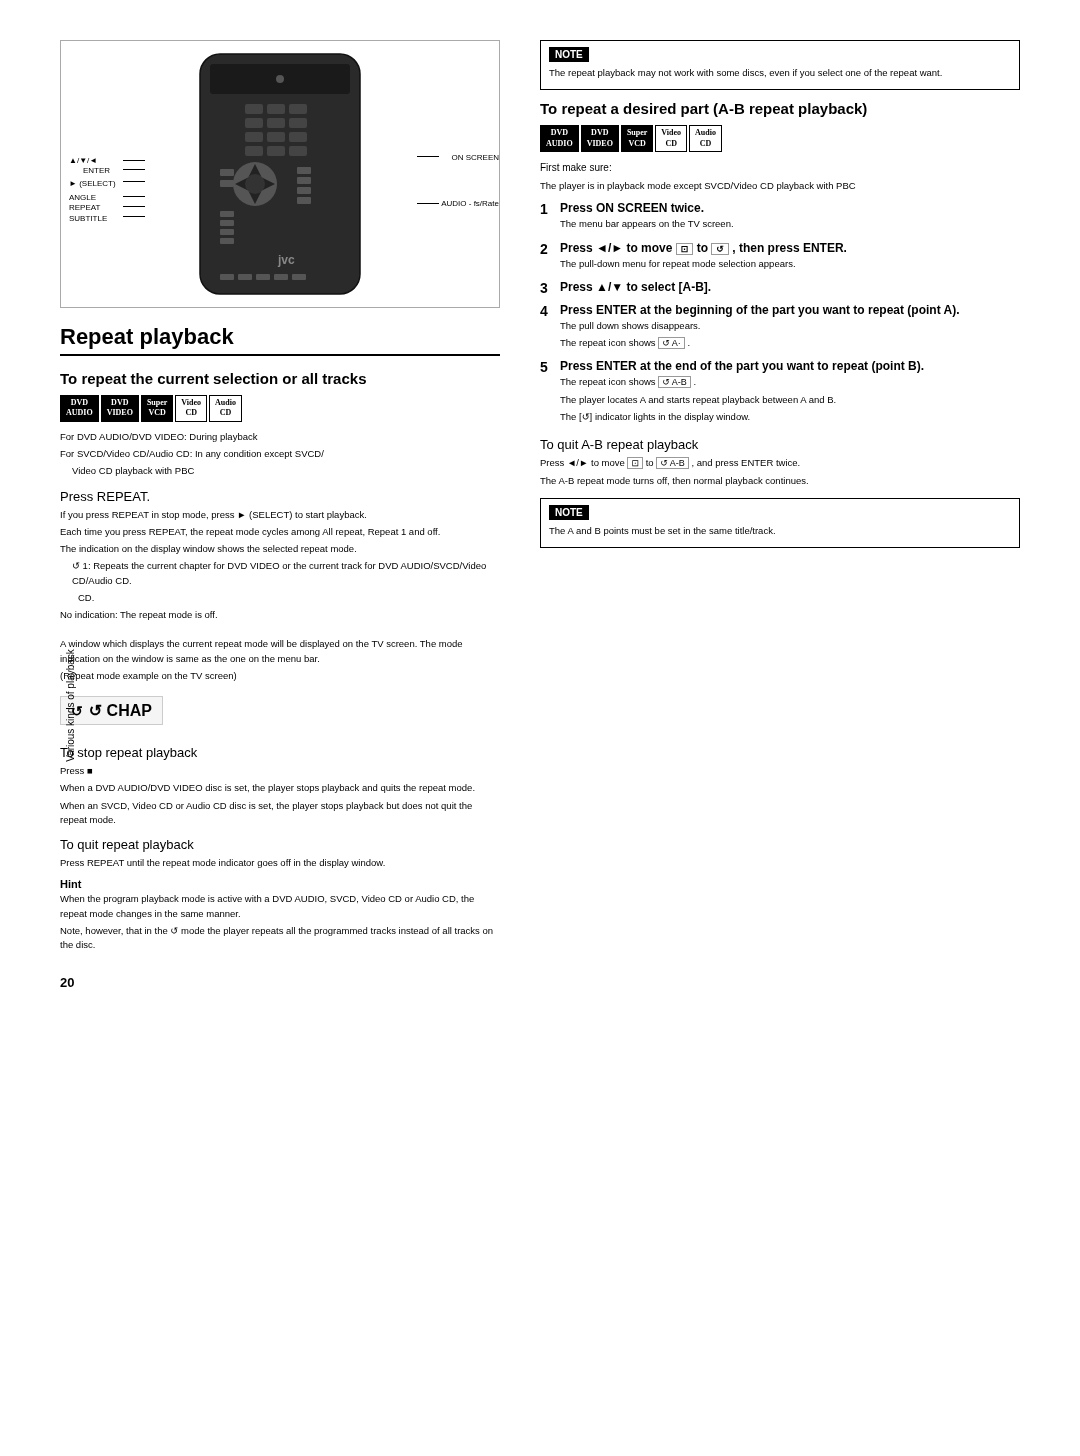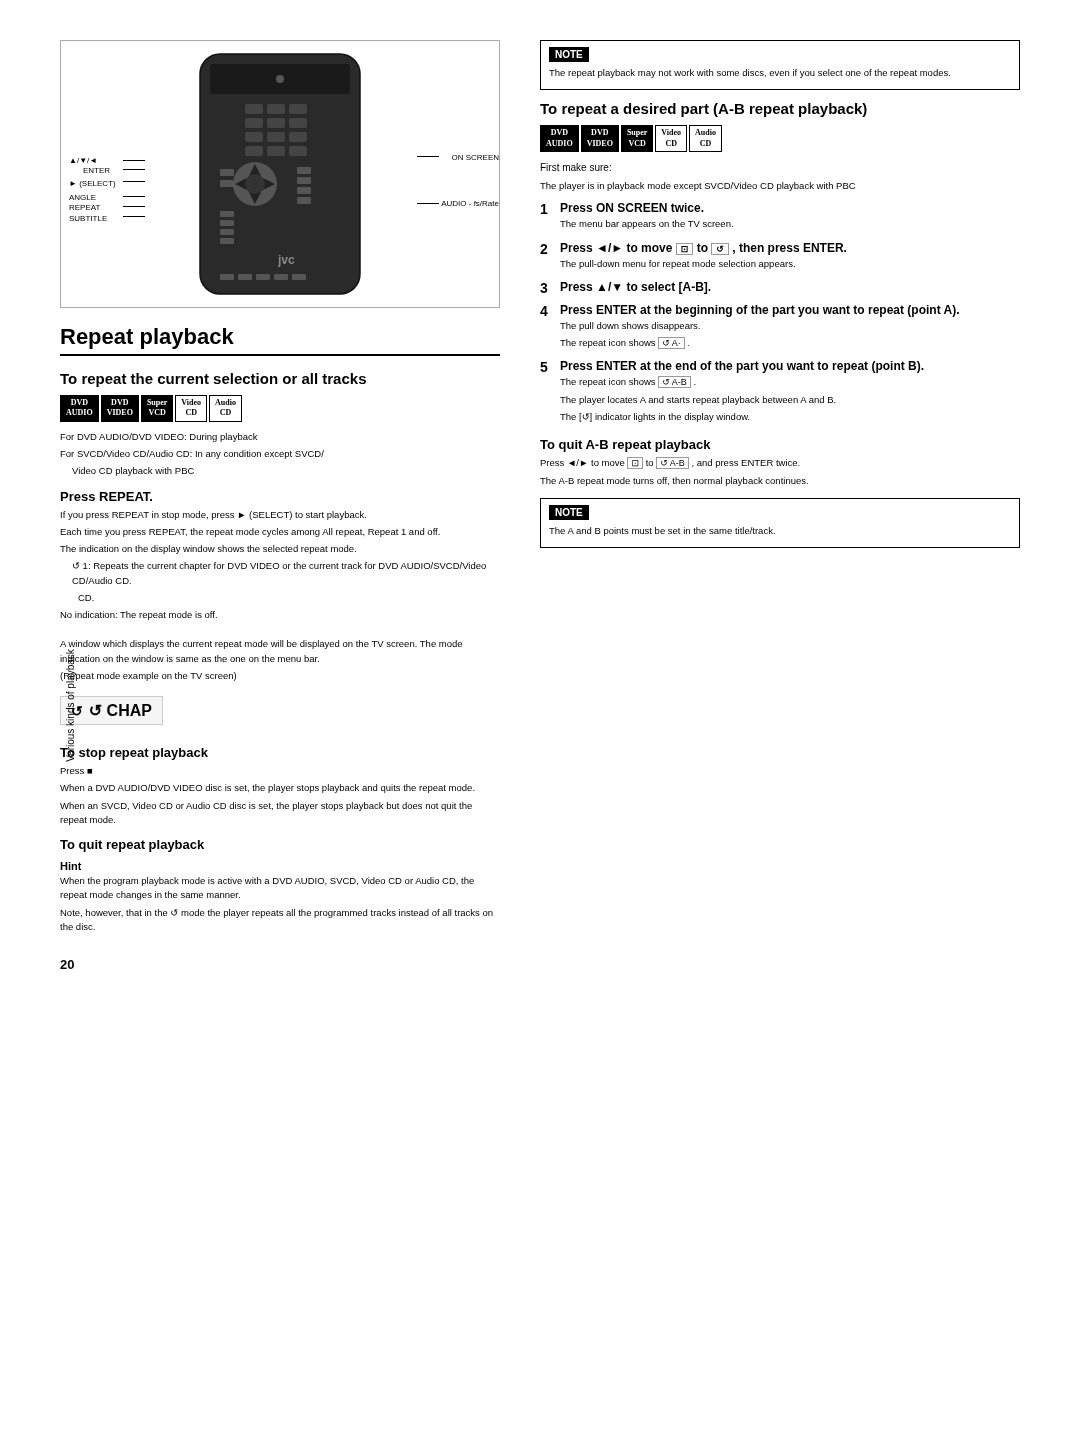--- a/index.html
+++ b/index.html
@@ -43,21 +43,21 @@
     }
 
     .section-title-h2 {
       font-size: 15px;
       font-weight: bold;
       margin-bottom: 8px;
     }
 
     .section-title-h3 {
       font-size: 13px;
-      font-weight: bold;
+      font-weight: normal;
       margin-bottom: 4px;
       margin-top: 10px;
     }
 
     
     .format-badges {
       display: flex;
       gap: 2px;
       margin-bottom: 8px;
     }
@@ -327,33 +327,34 @@
       </div>
 
       
       <div class="section-title-h3">To stop repeat playback</div>
       <div class="body-text-small">Press ■</div>
       <div class="body-text-small">When a DVD AUDIO/DVD VIDEO disc is set, the player stops playback and quits the repeat mode.</div>
       <div class="body-text-small">When an SVCD, Video CD or Audio CD disc is set, the player stops playback but does not quit the repeat mode.</div>
 
       
       <div class="section-title-h3">To quit repeat playback</div>
+      <div class="body-text-small">Press REPEAT until the repeat mode indicator goes off in the display window.</div>
 
       
       <div class="hint-title">Hint</div>
       <div class="body-text-small">When the program playback mode is active with a DVD AUDIO, SVCD, Video CD or Audio CD, the repeat mode changes in the same manner.</div>
       <div class="body-text-small">Note, however, that in the ↺ mode the player repeats all the programmed tracks instead of all tracks on the disc.</div>
 
     </div>
 
     <div style="flex:1;">
 
       <div class="note-box">
         <div class="note-header">NOTE</div>
-        <div class="body-text-small">The repeat playback may not work with some discs, even if you select one of the repeat modes.</div>
+        <div class="body-text-small">The repeat playback may not work with some discs, even if you select one of the repeat want.</div>
       </div>
 
       <div class="section-title-h2">To repeat a desired part (A-B repeat playback)</div>
 
       <div class="format-badges">
         <div class="badge badge-two-line">
             <span class="badge-top">DVD</span>
             <span class="badge-bottom">AUDIO</span>
           </div>
         <div class="badge badge-two-line">

